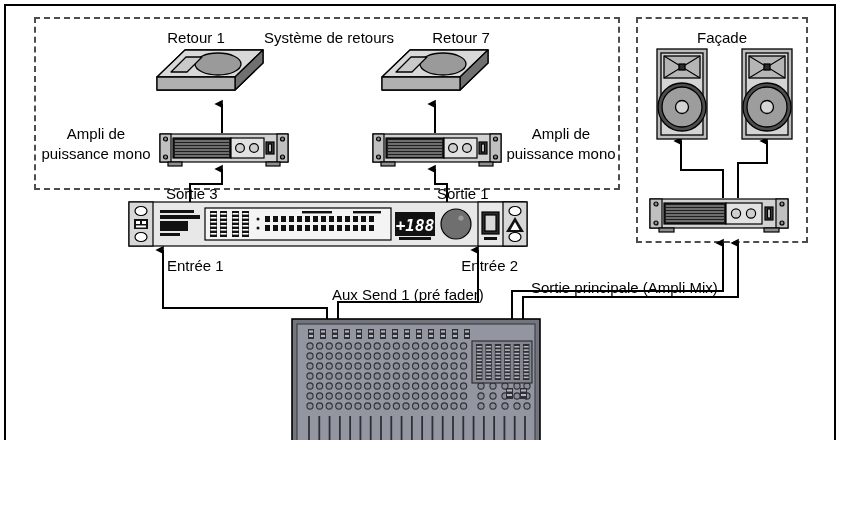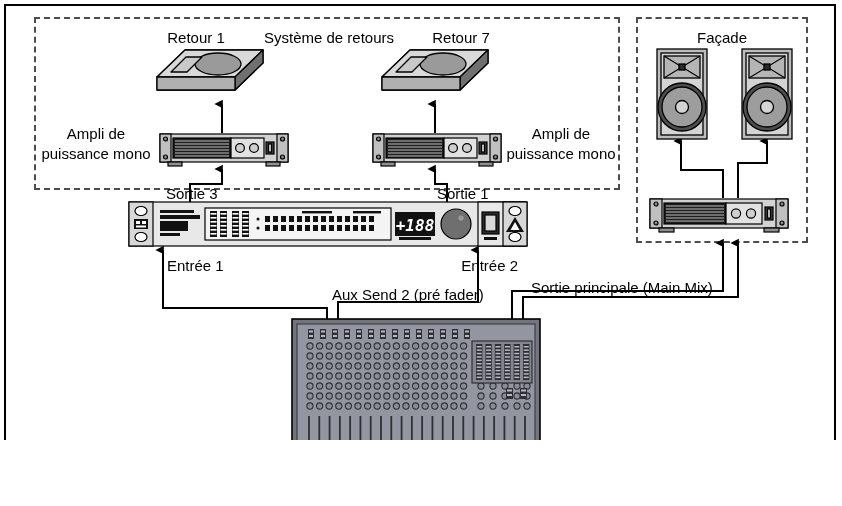--- a/index.html
+++ b/index.html
@@ -60,22 +60,22 @@
   <div class="lbl c" style="left:96px;top:146px;">puissance mono</div>
   <div class="lbl c" style="left:561px;top:126px;">Ampli de</div>
   <div class="lbl c" style="left:561px;top:146px;">puissance mono</div>
 
   <div class="lbl" style="left:166px;top:186px;">Sortie 3</div>
   <div class="lbl" style="left:437px;top:186px;">Sortie 1</div>
 
   <div class="lbl" style="left:167px;top:258px;">Entrée 1</div>
   <div class="lbl r" style="left:474px;top:258px;margin-left:44px;">Entrée 2</div>
 
-  <div class="lbl" style="left:332px;top:287px;">Aux Send 2 (pré fader)</div>
-  <div class="lbl" style="left:531px;top:280px;">Sortie principale (Main Mix)</div>
+  <div class="lbl" style="left:332px;top:287px;">Aux Send 1 (pré fader)</div>
+  <div class="lbl" style="left:531px;top:280px;">Sortie principale (Ampli Mix)</div>
 
   <svg class="dev" style="left:155px;top:46px;" width="112" height="58" viewBox="0 0 112 58">
     <g stroke="#000" stroke-width="1.3" stroke-linejoin="round">
       <path d="M2,44 L2,31 L30,4 L108,4 L108,17 L80,44 Z" fill="#b9b9b9"></path>
       <path d="M2,31 L30,4 L108,4 L80,31 Z" fill="#d9d9d9"></path>
       <path d="M108,4 L108,17 L80,44 L80,31 Z" fill="#707070"></path>
       <path d="M2,31 L80,31 L80,44 L2,44 Z" fill="#b0b0b0"></path>
       <ellipse cx="63" cy="18" rx="23" ry="11" fill="#9a9a9a"></ellipse>
       <path d="M16,26 L31,11 L47,11 L32,26 Z" fill="#c9c9c9"></path>
     </g>

